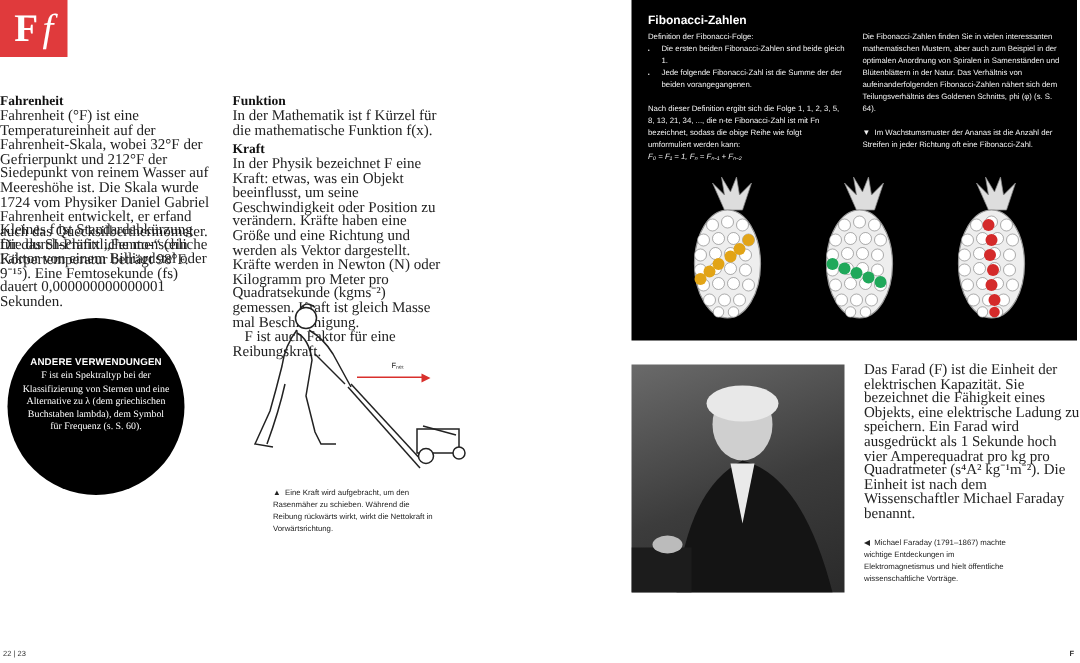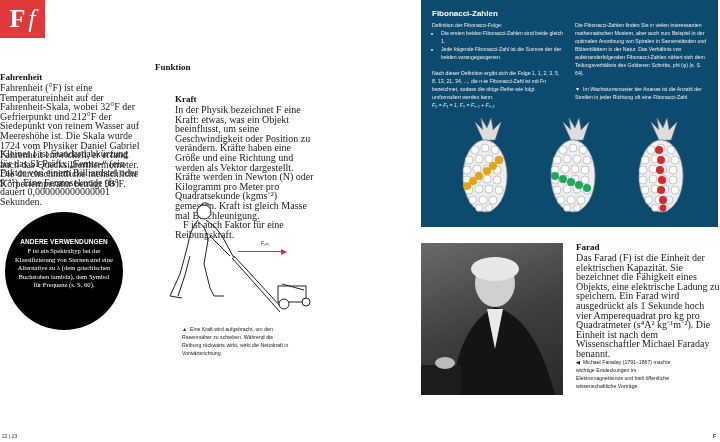--- a/index.html
+++ b/index.html
@@ -11,51 +11,52 @@
   .letter-box .cap { font-weight:bold; }
   .letter-box .small { font-style:italic; margin-left:3px; }
   h3 { margin:0 0 1px 0; font-size:9px; font-weight:bold; font-family:"Liberation Serif", serif; color:#111; }
   p.body { margin:0; font-size:10px; line-height:9.6px; color:#222; }
   .sans { font-family:"Liberation Sans", sans-serif; }
   .cap-text { font-family:"Liberation Sans", sans-serif; font-size:5.2px; line-height:8px; color:#222; }
   .circle { left:5px; top:212px; width:118px; height:118px; border-radius:50%; background:#000; color:#fff;
             text-align:center; box-sizing:border-box; padding:26px 10px 0 10px; }
   .circle .title { font-family:"Liberation Sans", sans-serif; font-weight:bold; font-size:6.5px; letter-spacing:0.1px; margin-bottom:2px; }
   .circle .txt { font-size:6.6px; line-height:8.5px; }
-  .fib-box { left:421px; top:0; width:297px; height:227px; background:#0c4a6e; color:#fff; }
+  .fib-box { left:421px; top:0; width:297px; height:227px; background:#000000; color:#fff; }
   .fib-title { left:11px; top:9px; font-family:"Liberation Sans", sans-serif; font-weight:bold; font-size:8px; }
   .fib-col { font-family:"Liberation Sans", sans-serif; font-size:5.2px; line-height:8px; color:#f2f2f2; }
   .fib-col ul { margin:0; padding-left:9px; }
   .fib-col li { margin:0; }
   .page-num { font-family:"Liberation Sans", sans-serif; font-size:5px; color:#333; }
 </style>
 </head>
 <body>
 
 <div class="abs letter-box">
   <span class="cap">F</span><span class="small">f</span>
 </div>
 
-<div class="abs" style="left:0;top:62px;width:140px;margin-top:10px;">
+<div class="abs" style="left:0;top:62px;width:140px;">
   <h3>Fahrenheit</h3>
   <p class="body">Fahrenheit (°F) ist eine Temperatureinheit auf der Fahrenheit-Skala, wobei 32°F der Gefrierpunkt und 212°F der Siedepunkt von reinem Wasser auf Meereshöhe ist. Die Skala wurde 1724 vom Physiker Daniel Gabriel Fahrenheit entwickelt, er erfand auch das Quecksilberthermometer. Die durchschnittliche menschliche Körpertemperatur beträgt 98°F.</p>
 </div>
 <div class="abs" style="left:0;top:149px;width:142px;">
   <p class="body">Kleines f ist Standardabkürzung für das SI-Präfix „Femto-“ (ein Faktor von einem Billiardstel oder 9⁻¹⁵). Eine Femtosekunde (fs) dauert 0,000000000000001 Sekunden.</p>
 </div>
 
 <div class="abs circle">
   <div class="title">ANDERE VERWENDUNGEN</div>
   <div class="txt">F ist ein Spektraltyp bei der Klassifizierung von Sternen und eine Alternative zu λ (dem griechischen Buchstaben lambda), dem Symbol für Frequenz (s. S. 60).</div>
 </div>
 
 <div class="abs" style="left:155px;top:62px;width:140px;">
   <h3>Funktion</h3>
+  <p class="body">In der Mathematik ist f Kürzel für die mathematische Funktion f(x).</p>
 </div>
-<div class="abs" style="left:155px;top:94px;width:143px;margin-left:20px;">
+<div class="abs" style="left:155px;top:94px;width:143px;">
   <h3>Kraft</h3>
   <p class="body">In der Physik bezeichnet F eine Kraft: etwas, was ein Objekt beeinflusst, um seine Geschwindigkeit oder Position zu verändern. Kräfte haben eine Größe und eine Richtung und werden als Vektor dargestellt. Kräfte werden in Newton (N) oder Kilogramm pro Meter pro Quadratsekunde (kgms⁻²) gemessen. Kraft ist gleich Masse mal Beschleunigung.</p>
   <p class="body" style="text-indent:8px;">F ist auch Faktor für eine Reibungskraft.</p>
 </div>
 
 <div class="abs" style="left:160px;top:196px;width:200px;height:120px;">
   <svg width="200" height="120" viewBox="0 0 200 120">
     <g fill="none" stroke="#222" stroke-width="1">
       <circle cx="44" cy="16" r="7" fill="#fff"></circle>
       <path d="M40 10 q4 -6 10 -1"></path>
@@ -172,21 +173,20 @@
     <ellipse cx="74" cy="40" rx="20" ry="24" fill="#cfcfcf"></ellipse>
     <ellipse cx="74" cy="26" rx="24" ry="12" fill="#e8e8e8"></ellipse>
     <path d="M30 152 q8 -70 44 -88 q40 10 60 88 z" fill="#141414"></path>
     <path d="M66 66 l8 40 l8 -40 z" fill="#eaeaea"></path>
     <rect x="0" y="122" width="40" height="30" fill="#1c1c1c"></rect>
     <ellipse cx="24" cy="120" rx="10" ry="6" fill="#bbb"></ellipse>
   </svg>
 </div>
 
 <div class="abs" style="left:576px;top:242px;width:144px;">
-  <h3>Farad</h3>
   <p class="body">Das Farad (F) ist die Einheit der elektrischen Kapazität. Sie bezeichnet die Fähigkeit eines Objekts, eine elektrische Ladung zu speichern. Ein Farad wird ausgedrückt als 1 Sekunde hoch vier Amperequadrat pro kg pro Quadratmeter (s⁴A² kg⁻¹m⁻²). Die Einheit ist nach dem Wissenschaftler Michael Faraday benannt.</p>
 </div>
 <div class="abs cap-text" style="left:576px;top:358px;width:105px;">
   <span>◀</span>&nbsp;&nbsp;<span>Michael Faraday (1791–1867) machte wichtige Entdeckungen im Elektromagnetismus und hielt öffentliche wissenschaftliche Vorträge.</span>
 </div>
 
 <div class="abs page-num" style="left:2px;top:433px;">22 | 23</div>
 <div class="abs page-num" style="left:713px;top:433px;font-weight:bold;">F</div>
 
 </body></html>

